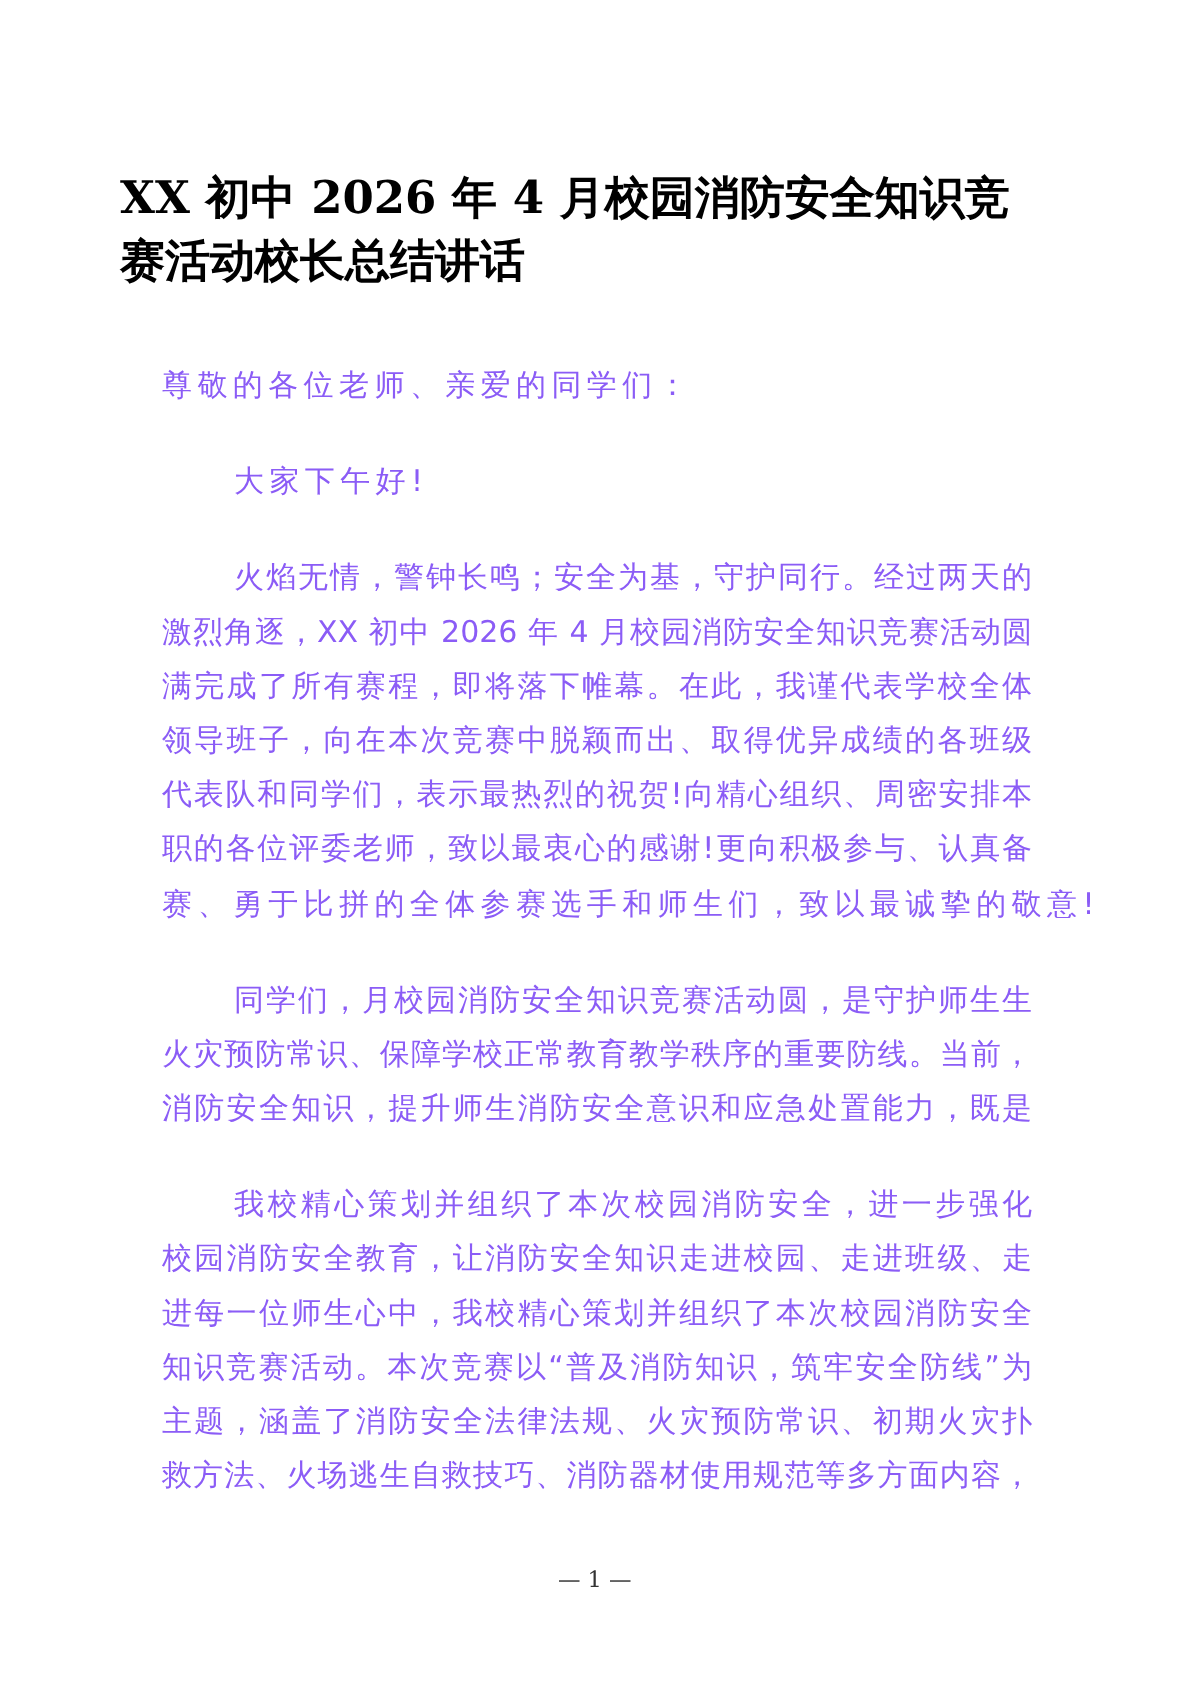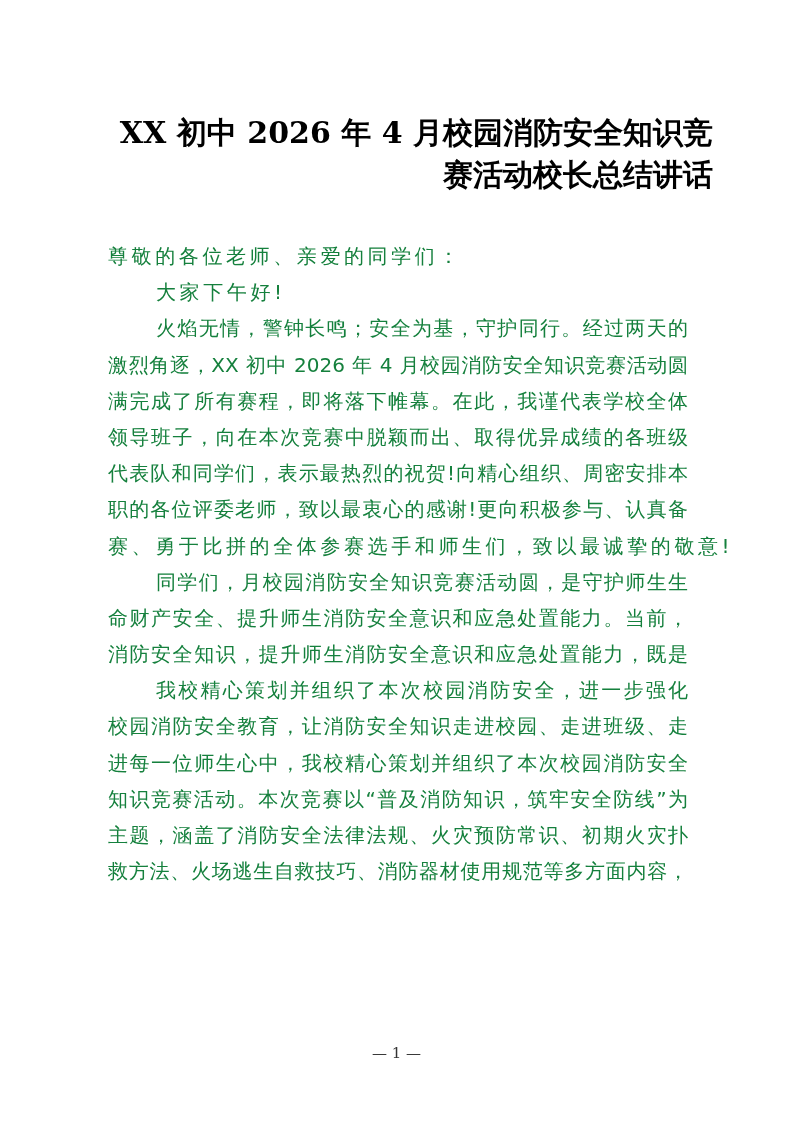--- a/index.html
+++ b/index.html
@@ -1,25 +1,25 @@
 <!DOCTYPE html>
 <html><head>
 <meta charset="utf-8">
 <style>
   html, body { margin: 0; padding: 0; background: #ffffff; }
   body { width: 793px; height: 1122px; position: relative; overflow: hidden;
          font-family: "DejaVu Serif", "Liberation Serif", serif; color: #111; }
   .page { position: absolute; left: 0; top: 0; width: 793px; height: 1122px; }
   .title { position: absolute; left: 80px; width: 633px; top: 112px;
-           text-align: right; font-weight: bold; font-size: 30px; line-height: 42px;
+           text-align: left; font-weight: bold; font-size: 30px; line-height: 42px;
            font-family: "DejaVu Serif", "Liberation Serif", serif; color: #000; }
   .body { position: absolute; left: 108px; top: 238px; width: 580px; }
   .line { height: 36.2px; line-height: 36.2px; font-size: 20px; letter-spacing: 3.6px;
-          white-space: nowrap; font-family: "DejaVu Sans", "Liberation Sans", sans-serif; color: #15803d; }
-  .line.indent { padding-left: 48px; }
+          white-space: nowrap; font-family: "DejaVu Sans", "Liberation Sans", sans-serif; color: #8b5cf6; }
+  .line.indent { padding-left: 48px; margin-top: 28px; }
   .line.justify { text-align: justify; text-align-last: justify; letter-spacing: 0; }
   .footer { position: absolute; left: 0; width: 793px; top: 1044px; text-align: center;
             font-size: 15px; color: #333; font-family: "DejaVu Serif", "Liberation Serif", serif; }
 </style>
 </head>
 <body>
 
 <div class="page">
   <div class="title">
     <div>XX 初中 2026 年 4 月校园消防安全知识竞</div>
@@ -30,21 +30,21 @@
       <div class="line">尊敬的各位老师、亲爱的同学们：</div>
       <div class="line indent">大家下午好!</div>
       <div class="line indent justify">火焰无情，警钟长鸣；安全为基，守护同行。经过两天的</div>
       <div class="line justify">激烈角逐，XX 初中 2026 年 4 月校园消防安全知识竞赛活动圆</div>
       <div class="line justify">满完成了所有赛程，即将落下帷幕。在此，我谨代表学校全体</div>
       <div class="line justify">领导班子，向在本次竞赛中脱颖而出、取得优异成绩的各班级</div>
       <div class="line justify">代表队和同学们，表示最热烈的祝贺!向精心组织、周密安排本</div>
       <div class="line justify">职的各位评委老师，致以最衷心的感谢!更向积极参与、认真备</div>
       <div class="line">赛、勇于比拼的全体参赛选手和师生们，致以最诚挚的敬意!</div>
       <div class="line indent justify">同学们，月校园消防安全知识竞赛活动圆，是守护师生生</div>
-      <div class="line justify">命财产安全、提升师生消防安全意识和应急处置能力。当前，</div>
+      <div class="line justify">火灾预防常识、保障学校正常教育教学秩序的重要防线。当前，</div>
       <div class="line justify">消防安全知识，提升师生消防安全意识和应急处置能力，既是</div>
       <div class="line indent justify">我校精心策划并组织了本次校园消防安全，进一步强化</div>
       <div class="line justify">校园消防安全教育，让消防安全知识走进校园、走进班级、走</div>
       <div class="line justify">进每一位师生心中，我校精心策划并组织了本次校园消防安全</div>
       <div class="line justify">知识竞赛活动。本次竞赛以“普及消防知识，筑牢安全防线”为</div>
       <div class="line justify">主题，涵盖了消防安全法律法规、火灾预防常识、初期火灾扑</div>
       <div class="line justify">救方法、火场逃生自救技巧、消防器材使用规范等多方面内容，</div>
     </div>
 
   <div class="footer">— 1 —</div>

